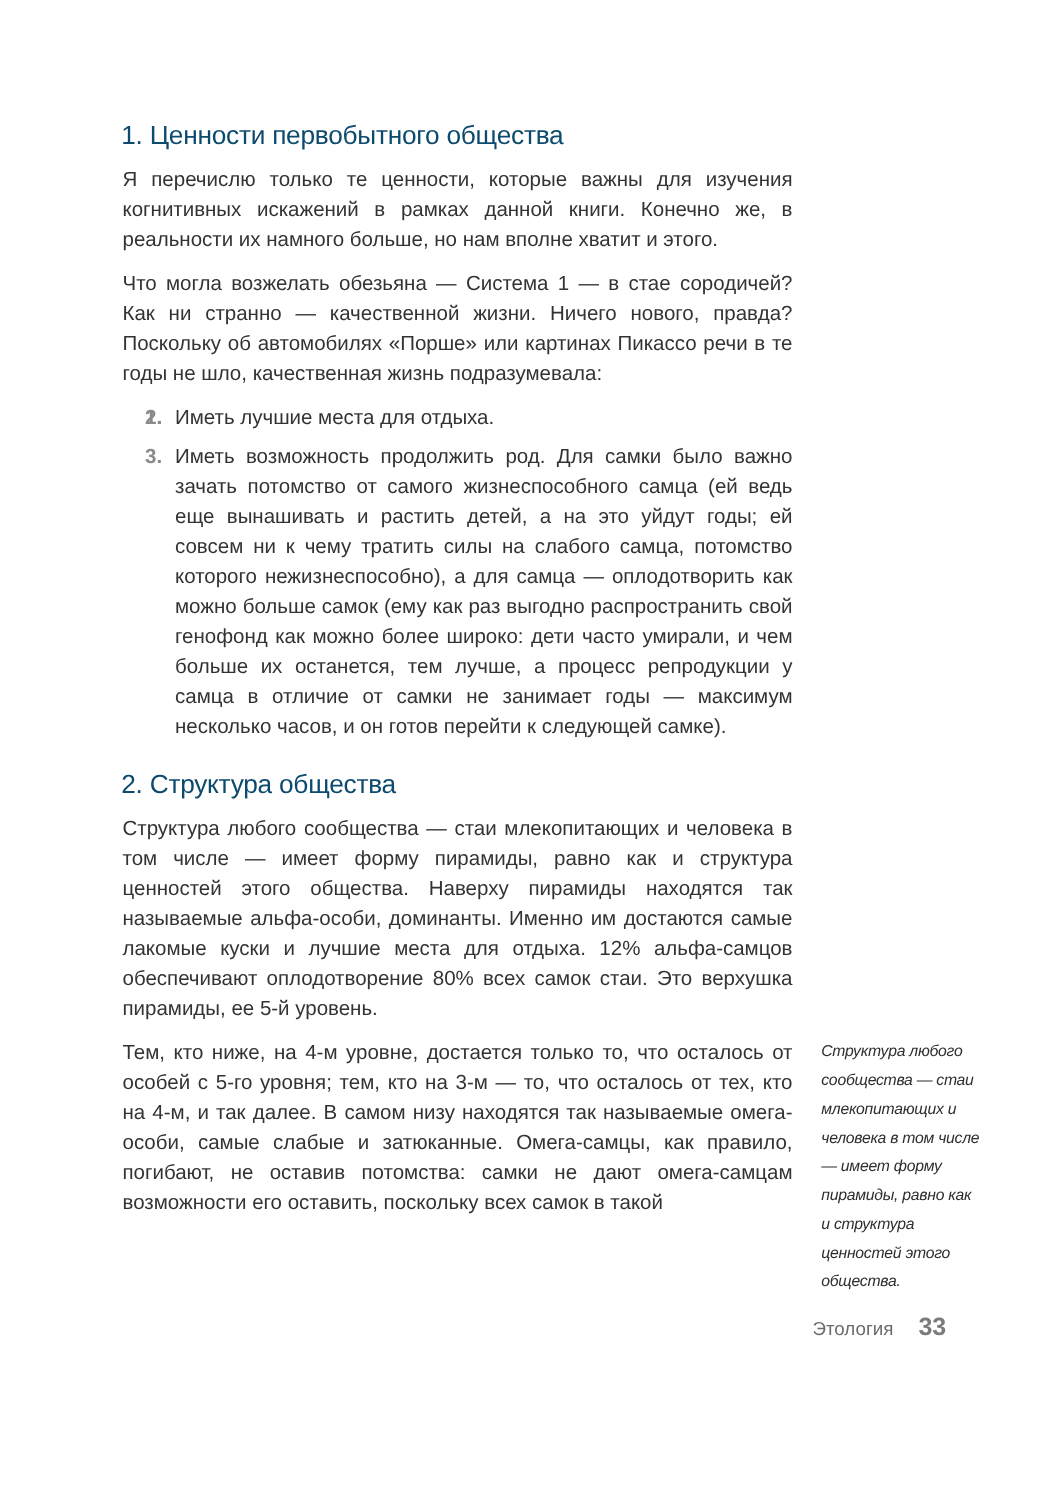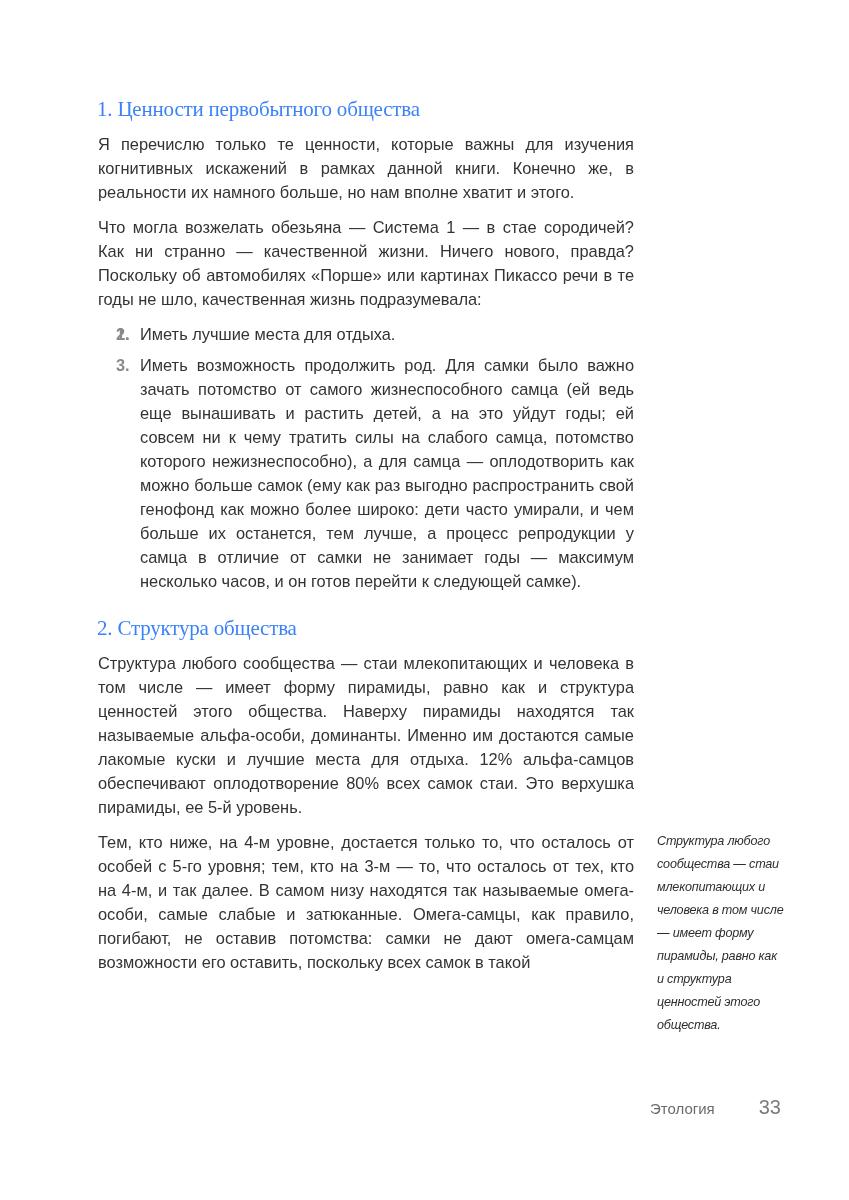--- a/index.html
+++ b/index.html
@@ -5,26 +5,26 @@
     html, body { margin: 0; padding: 0; background: #ffffff; }
     body {
       width: 849px; height: 1200px; position: relative; overflow: hidden;
       font-family: "DejaVu Sans", sans-serif;
       color: #2b2b2b;
     }
     .main {
       position: absolute; left: 97px; top: 96px; width: 538px;
     }
     h2 {
-      font-family: Liberation Serif, serif;
+      font-family: Liberation Sans, sans-serif;
       font-weight: normal;
       font-size: 21px;
       line-height: 26px;
       margin: 0 0 10px 0;
-      color: #3b82f6;
+      color: #0c4a6e;
       letter-spacing: -0.2px;
     }
     p, li {
       font-family: "Liberation Sans", sans-serif;
       font-size: 16.4px;
       line-height: 24px;
       margin: 1px;
       color: #333333;
       text-align: justify;
     }
@@ -48,31 +48,31 @@
     .sidenote {
       position: absolute; left: 657px; top: 830px; width: 130px;
       font-family: "Liberation Sans", sans-serif;
       font-style: italic;
       font-size: 12.6px;
       line-height: 23px;
       color: #2e2e2e;
       letter-spacing: -0.2px;
     }
     .footer {
-      position: absolute; top: 1096px; left: 650px;
-      display: flex; align-items: baseline; gap: 12px;
+      position: absolute; top: 1051px; left: 650px;
+      display: flex; align-items: baseline;
     }
     .footer-label {
       font-family: "Liberation Sans", sans-serif;
       font-size: 15px; color: #6b6b6b;
     }
     .footer-page {
       font-family: "Liberation Sans", sans-serif;
-      font-weight: normal; font-size: 20px; color: #7b7b7b;
-      margin-left: 32px;
+      font-weight: bold; font-size: 20px; color: #7b7b7b;
+      margin-left: 20px;
     }
   </style>
 </head>
 <body>
 
 <div class="main">
   <section>
     <h2>1. Ценности первобытного общества</h2>
     <p>Я перечислю только те ценности, которые важны для изучения когнитивных искажений в рамках данной книги. Конечно же, в реальности их намного больше, но нам вполне хватит и этого.</p>
     <p>Что могла возжелать обезьяна — Система 1 — в стае сородичей? Как ни странно — качественной жизни. Ничего нового, правда? Поскольку об автомобилях «Порше» или картинах Пикассо речи в те годы не шло, качественная жизнь подразумевала:</p>

